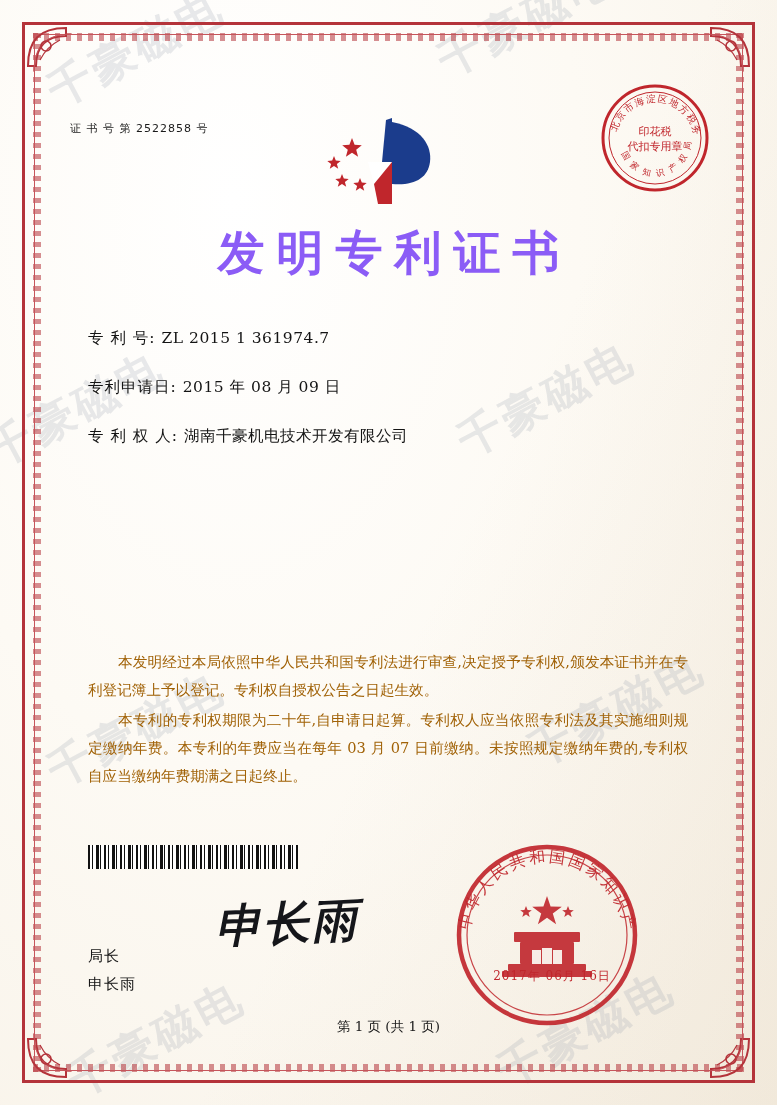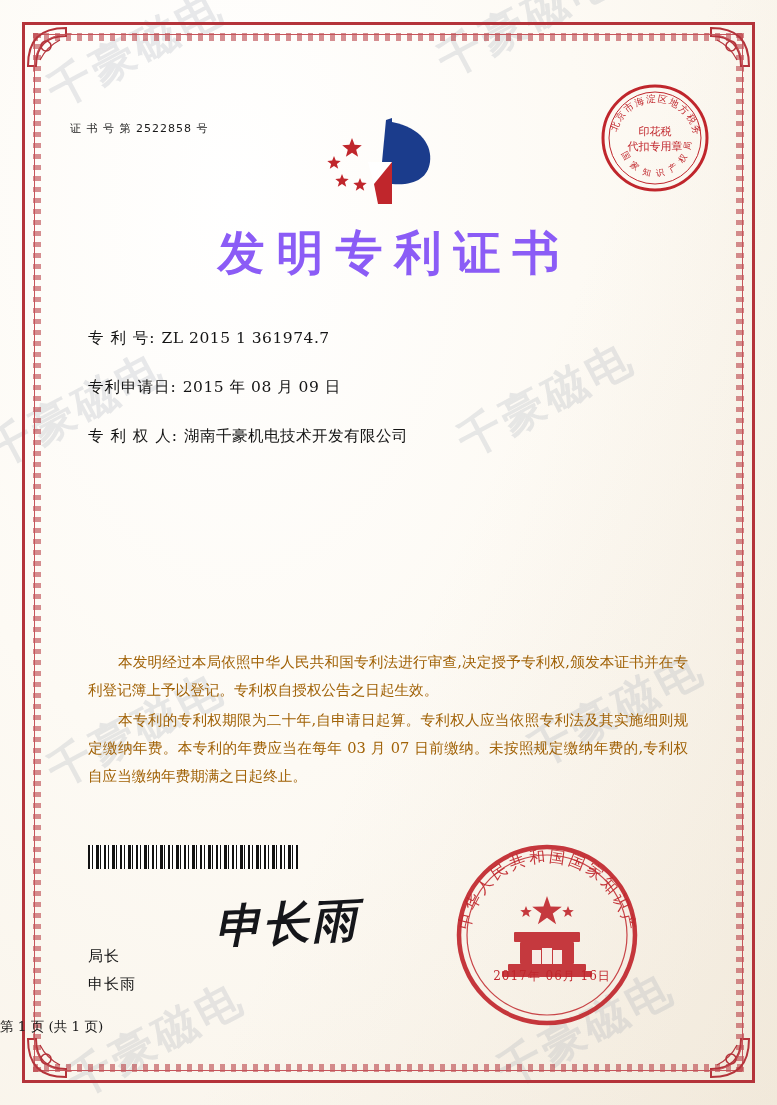--- a/index.html
+++ b/index.html
@@ -235,21 +235,21 @@
     letter-spacing: 1px;
     font-family: "DejaVu Serif", "Liberation Serif", serif;
   }
 
   
   .footer {
     position: absolute;
     left: 0;
     right: 0;
     top: 1018px;
-    text-align: left;
+    text-align: center;
     font-size: 13.5px;
     color: #1a1a1a;
     font-family: "DejaVu Serif", "Liberation Serif", serif;
   }
 </style>
 </head>
 <body>
 
 <div class="page">
   <div class="paper-tint"></div>

